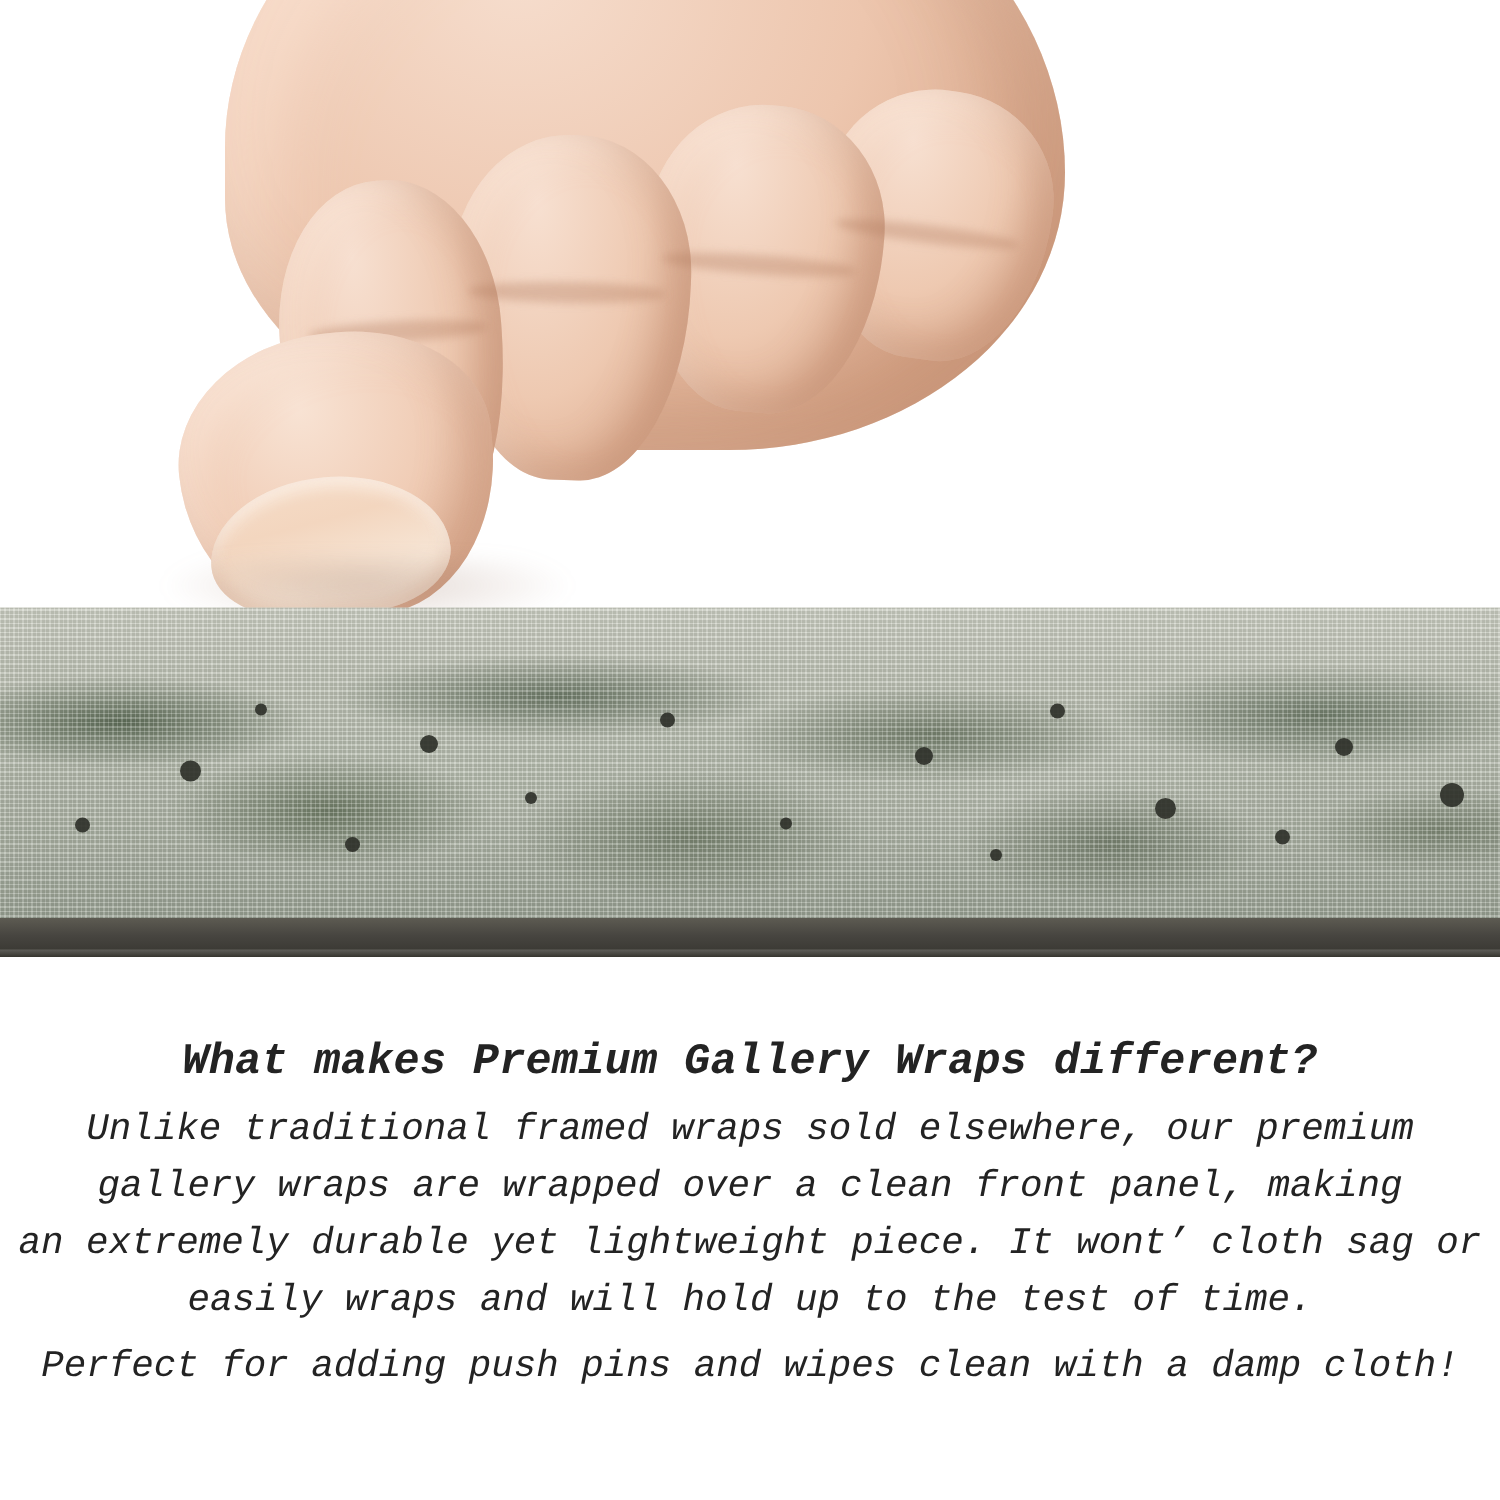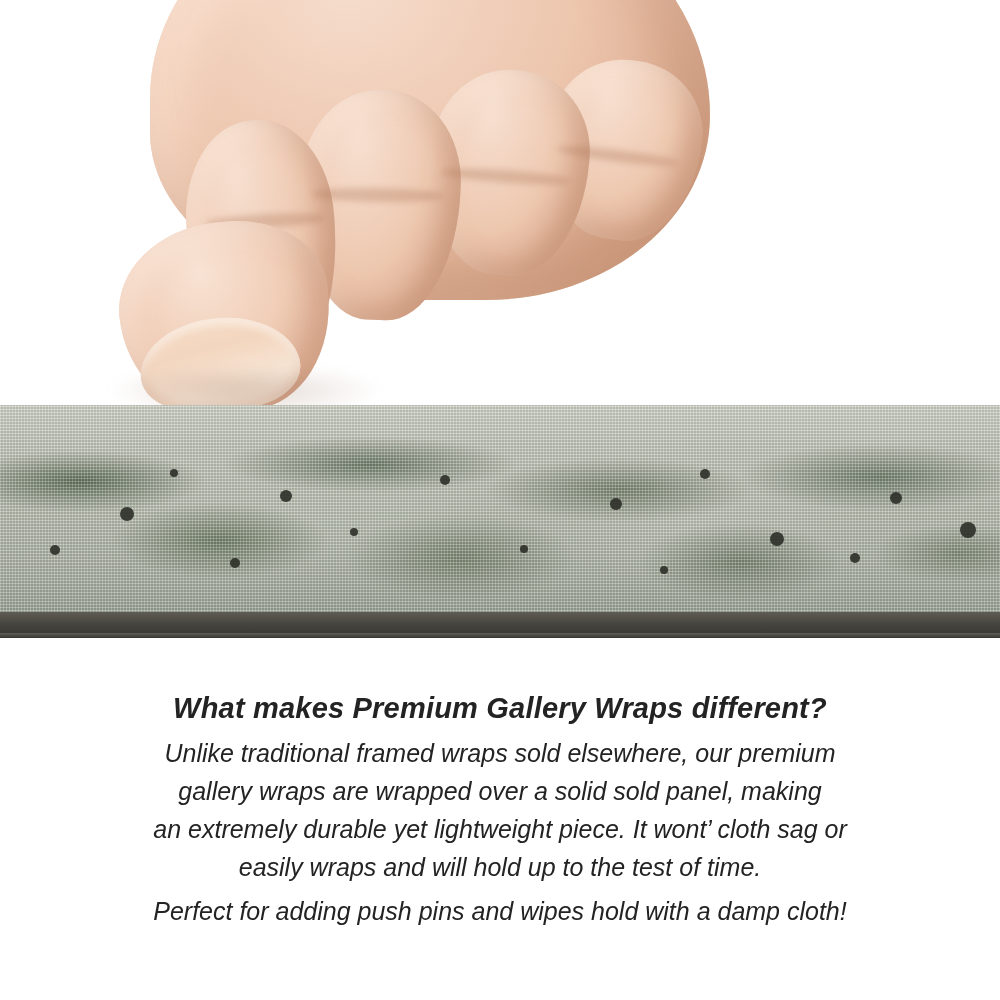--- a/index.html
+++ b/index.html
@@ -180,21 +180,21 @@
     background: linear-gradient(180deg, rgba(255,255,255,0.18), rgba(255,255,255,0));
   }
 
   
   .copy {
     position: absolute;
     left: 0;
     top: 690px;
     width: 1000px;
     text-align: center;
-    font-family: Liberation Sans, sans-serif;
+    font-family: Liberation Mono, monospace;
     font-style: italic;
     color: #232323;
   }
   .copy-heading {
     font-size: 29px;
     font-weight: 700;
     letter-spacing: 0.2px;
     margin: 0 0 8px 0;
     line-height: 1.25;
   }
@@ -250,19 +250,19 @@
           <div class="speck" style="left: 66%; top: 76%; width: 8px; height: 8px;"></div>
         </div>
     </div>
 
     <div class="canvas-edge"></div>
   </div>
 
   <div class="copy">
     <p class="copy-heading">What makes Premium Gallery Wraps different?</p>
     <p class="copy-line">Unlike traditional framed wraps sold elsewhere, our premium</p>
-    <p class="copy-line">gallery wraps are wrapped over a solid sold panel, making</p>
+    <p class="copy-line">gallery wraps are wrapped over a clean front panel, making</p>
     <p class="copy-line">an extremely durable yet lightweight piece. It wont’ cloth sag or</p>
     <p class="copy-line">easily wraps and will hold up to the test of time.</p>
-    <p class="copy-line last">Perfect for adding push pins and wipes hold with a damp cloth!</p>
+    <p class="copy-line last">Perfect for adding push pins and wipes clean with a damp cloth!</p>
   </div>
 
 </div>
 
 </body></html>

